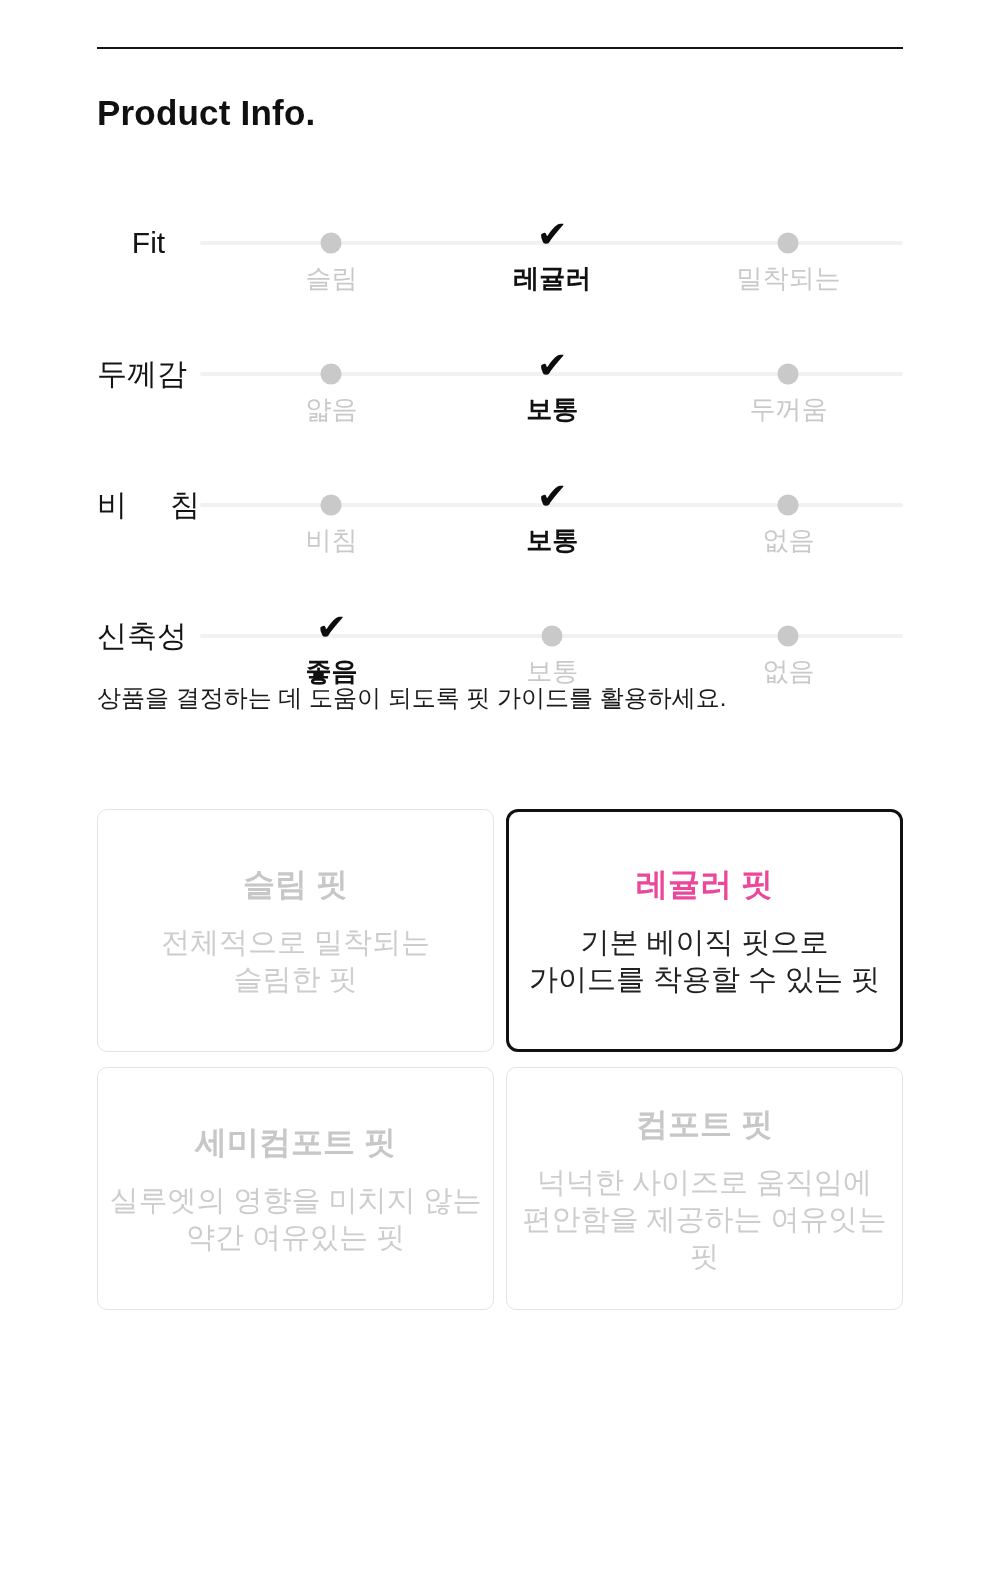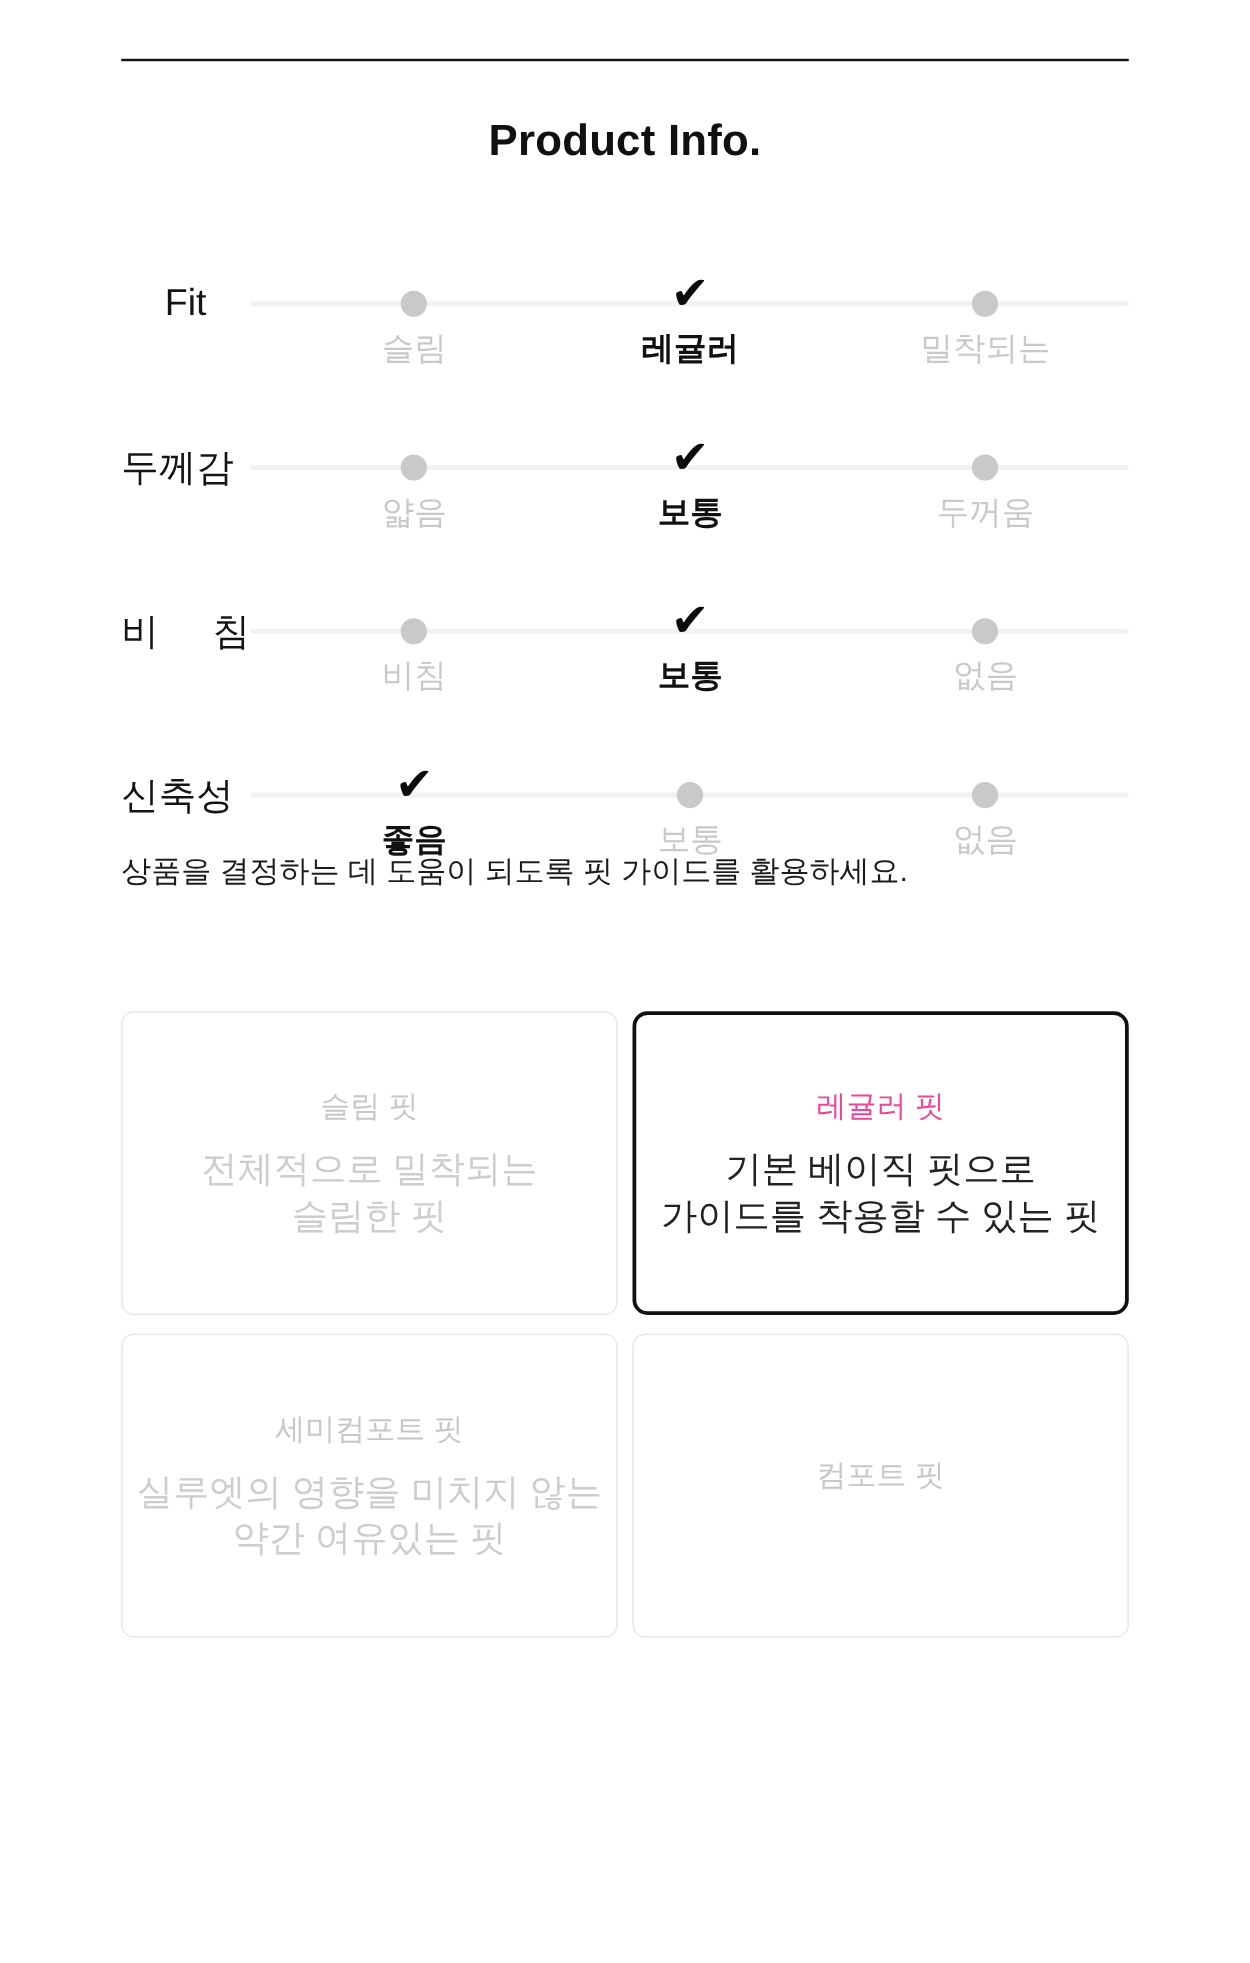--- a/index.html
+++ b/index.html
@@ -6,21 +6,21 @@
   html,body { background:#ffffff; }
   body {
     width:1000px; height:1570px;
     font-family:"Liberation Sans","DejaVu Sans",sans-serif;
     color:#111; overflow:hidden;
   }
   .content { margin:0 97px; width:806px; }
 
   .top-divider { margin-top:47px; border-top:2px solid #161616; height:0; }
 
-  .h1 { margin-top:44px; font-size:35px; line-height:40px; font-weight:700; color:#101010; letter-spacing:.2px;text-align:center; }
+  .h1 { margin-top:44px; font-size:35px; line-height:40px; font-weight:700; color:#101010; letter-spacing:.2px; }
 
   
   .rows { margin-top:88px; }
   .info-row { display:flex; align-items:center; height:44px; margin-bottom:87px; }
   .info-row:last-child { margin-bottom:0; }
   .info-label { width:103px; font-size:30px; font-weight:500; color:#141414; text-align:center; flex:none; }
   .info-label.jf { text-align:justify; text-align-last:justify; }
   .track { position:relative; flex:1; height:4px; background:#f1f1f1; border-radius:2px; }
   .dot {
     position:absolute; top:50%; width:21px; height:21px;
@@ -42,21 +42,21 @@
   .subtitle { margin-top:26px; font-size:24px; line-height:28px; color:#1b1b1b; }
 
   .cards { margin-top:97px; display:grid; grid-template-columns:1fr 1fr; column-gap:12px; row-gap:15px; }
   .card {
     height:243px; background:#fff;
     border:1px solid #e4e4e4; border-radius:10px;
     display:flex; flex-direction:column; align-items:center; justify-content:center;
     text-align:center;
   }
   .card.active { border:3px solid #111; border-radius:12px; }
-  .card-title { font-size:24px; font-weight:400; color:#c7c7c7; margin-bottom:17px;text-align:right; }
+  .card-title { font-size:32px; font-weight:700; color:#c7c7c7; margin-bottom:17px;text-align:right; }
   .card.active .card-title { color:#ec4899; }
   .card-desc { font-size:29px; line-height:37px; color:#cdcdcd; }
   .card.active .card-desc { color:#222; }
 </style>
 </head>
 <body>
 
 <div class="content">
 
   <div class="top-divider"></div>
@@ -138,17 +138,21 @@
     <div class="card">
       <div class="card-title">세미컴포트 핏</div>
       <div class="card-desc">
         <span>실루엣의 영향을 미치지 않는</span><br>
         <span>약간 여유있는 핏</span>
       </div>
     </div>
 
     <div class="card">
       <div class="card-title">컴포트 핏</div>
+      <div class="card-desc">
+        <span>넉넉한 사이즈로 움직임에</span><br>
+        <span>편안함을 제공하는 여유잇는 핏</span>
+      </div>
     </div>
 
   </div>
 
 </div>
 
 </body></html>

